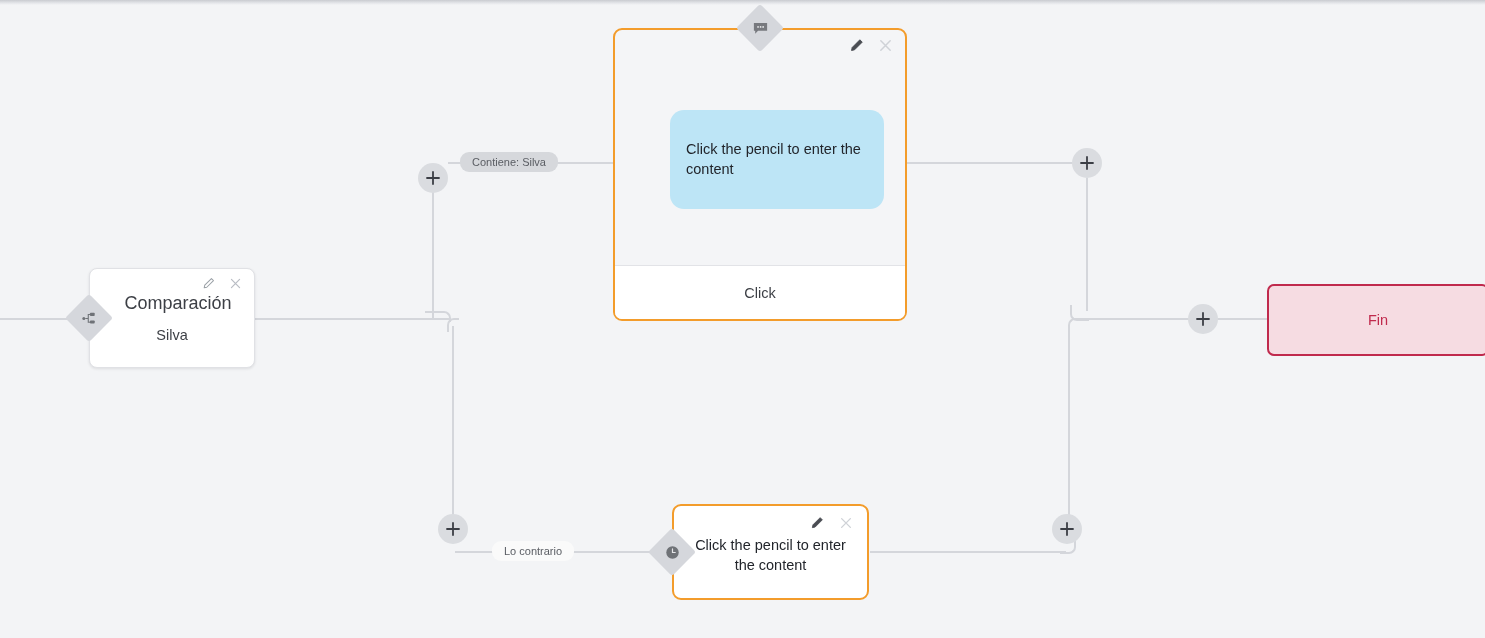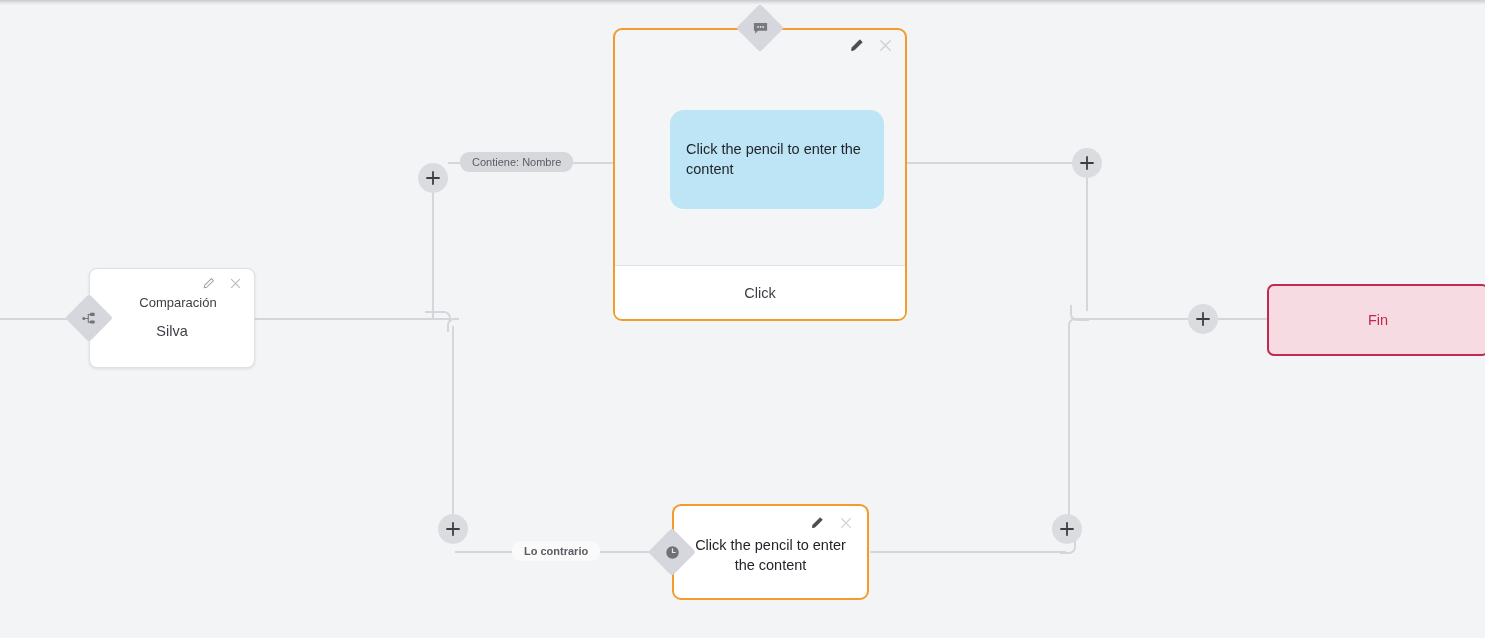--- a/index.html
+++ b/index.html
@@ -102,21 +102,21 @@
   .node-compare {
     border: 1px solid #e0e1e5;
     border-radius: 8px;
     box-shadow: 0 1px 3px rgba(20,22,30,0.10);
     display: flex;
     flex-direction: column;
     align-items: center;
     justify-content: center;
   }
   .node-compare .title {
-    font-size: 13px;
+    font-size: 18px;
     color: #3c3f45;
     line-height: 1.45;
     text-align: right;
     margin-left: 12px;
   }
   .node-compare .subtitle {
     font-size: 14.5px;
     color: #3c3f45;
     line-height: 1.45;
     text-align: center;
@@ -270,23 +270,23 @@
   </div>
 
   <div class="plus-btn" style="left:1052px; top:514px;">
     <span>
       <svg width="16" height="16" viewBox="0 0 16 16">
           <path d="M8 2v12M2 8h12" stroke="#3b3e45" stroke-width="1.8" stroke-linecap="round"></path>
         </svg>
     </span>
   </div>
 
-  <div class="edge-label gray" style="left:460px; top:152px;">Contiene: Nombre</div>
-
-  <div class="edge-label white" style="left:512px; top:541px;font-weight:bold;">Lo contrario</div>
+  <div class="edge-label gray" style="left:460px; top:152px;">Contiene: Silva</div>
+
+  <div class="edge-label white" style="left:492px; top:541px;">Lo contrario</div>
 
   <div class="node node-compare" style="left:89px; top:268px; width:166px; height:100px;">
     <div class="node-actions">
       <span class="icon-btn">
         <svg width="13" height="13" viewBox="0 0 16 16">
             <path d="M11.6 1.9l2.5 2.5-8.2 8.2-3.2.7.7-3.2z" fill="none" stroke="#9aa0a6" stroke-width="1.25" stroke-linejoin="round"></path>
           </svg>
       </span>
       <span class="icon-btn">
         <svg width="13" height="13" viewBox="0 0 16 16">

